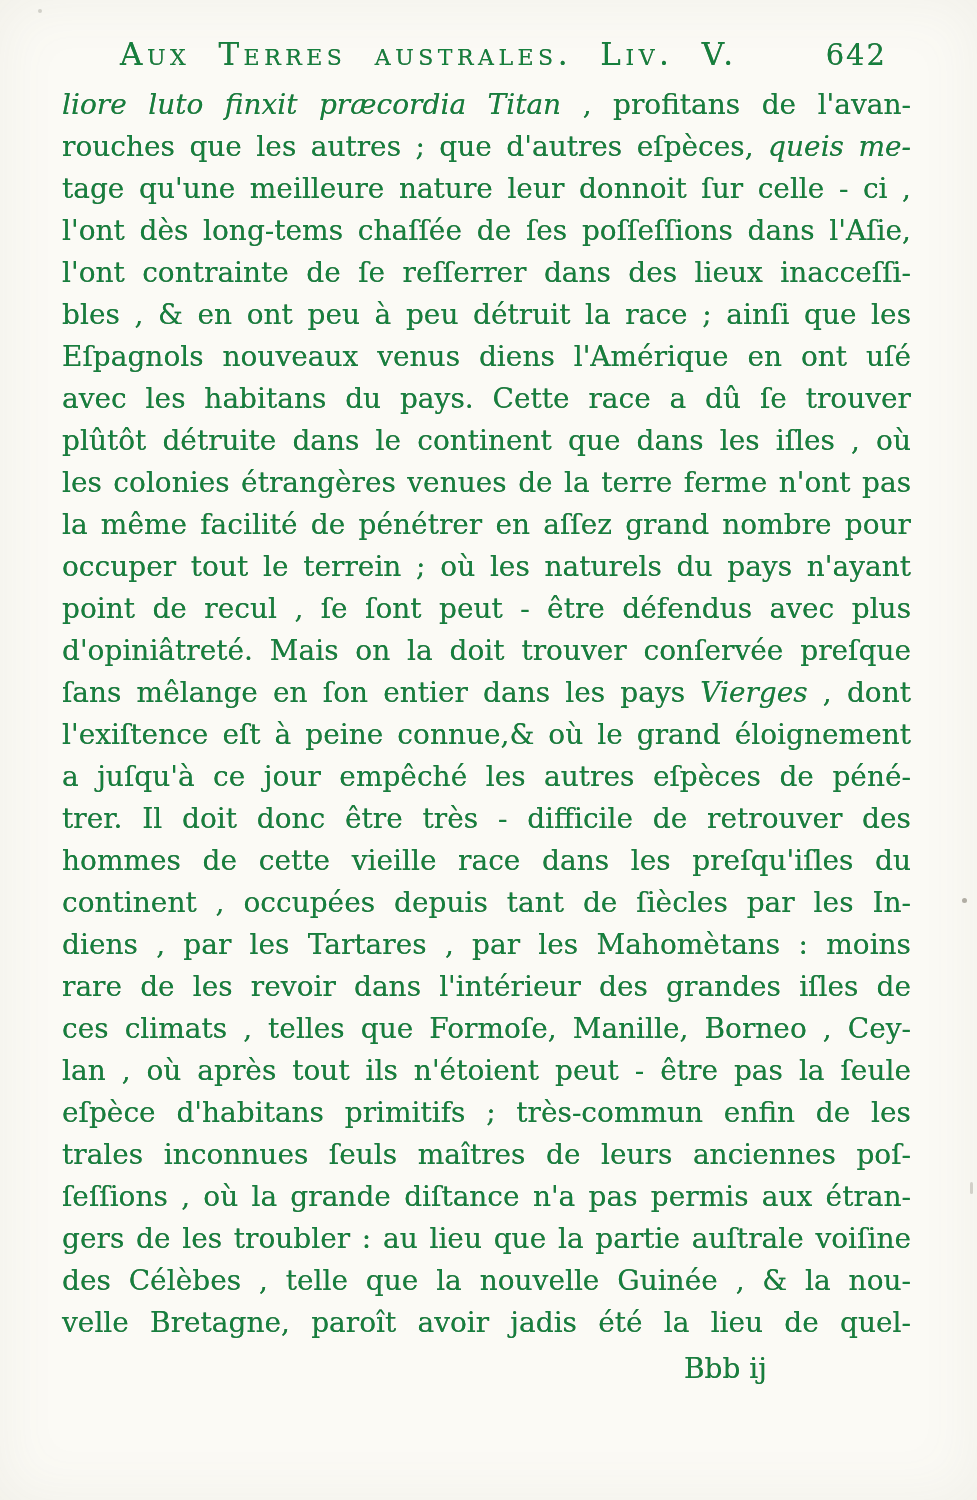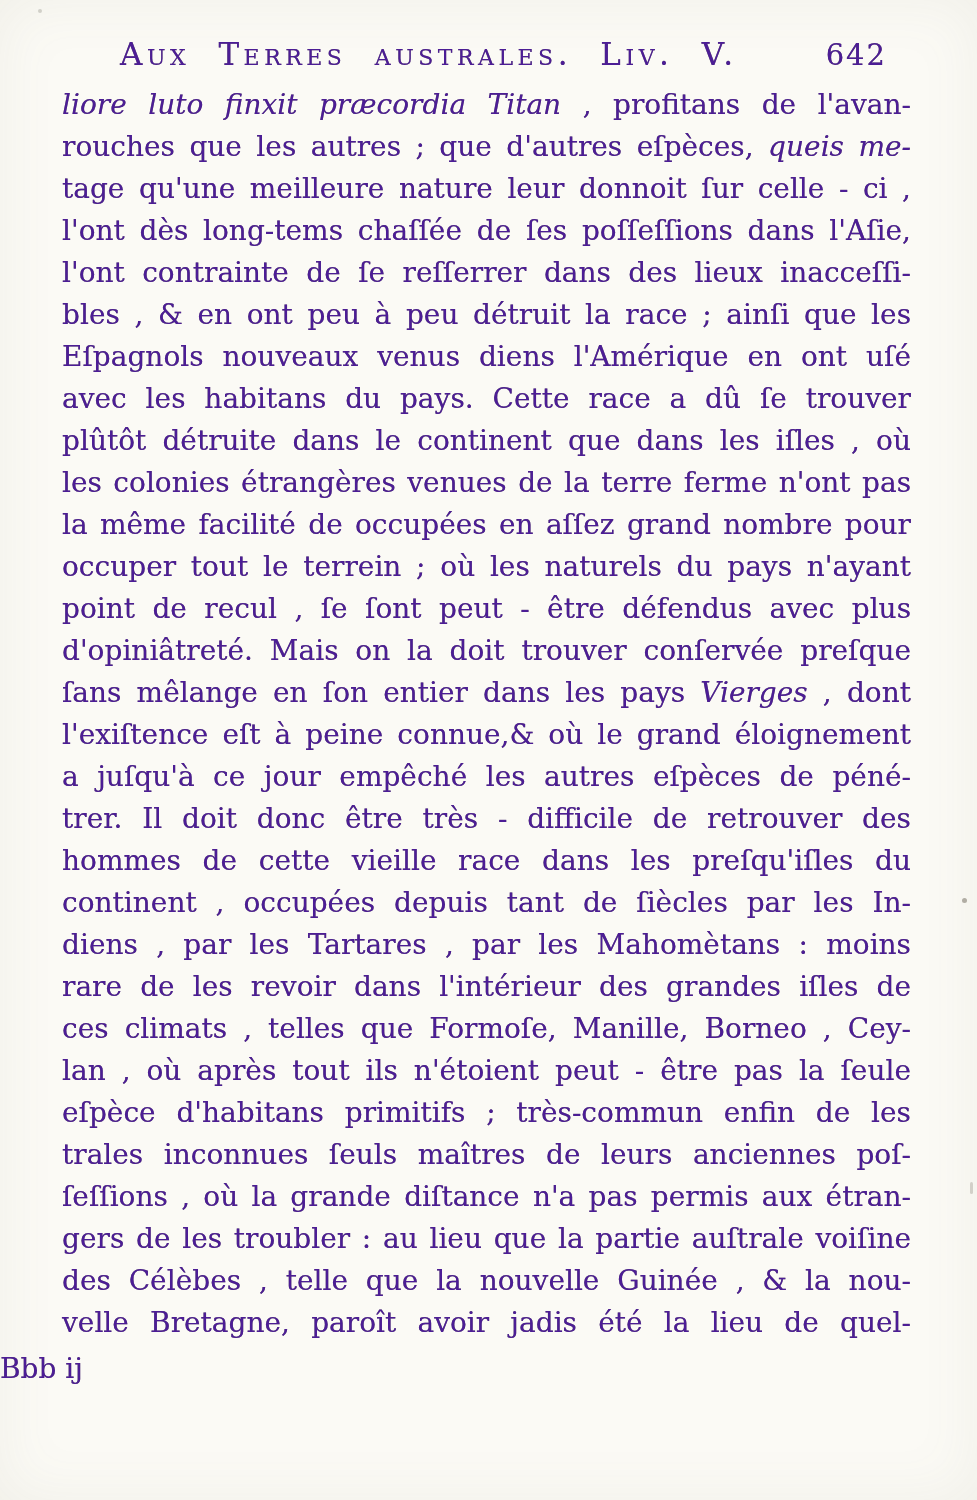--- a/index.html
+++ b/index.html
@@ -2,21 +2,21 @@
 <html><head>
 <meta charset="utf-8">
 <style>
   * { margin: 0; padding: 0; box-sizing: border-box; }
   html, body { background: #f5f3ee; }
   .page {
     position: relative;
     width: 977px;
     height: 1500px;
     background: #fbfaf5;
-    color: #4c1d95;
+    color: #15803d;
     font-family: "DejaVu Serif", "Liberation Serif", serif;
     overflow: hidden;
     box-shadow: inset 0 0 60px rgba(120,110,90,0.08);
   }
   .header {
     display: flex;
     justify-content: space-between;
     align-items: baseline;
     padding: 36px 90px 0 120px;
   }
@@ -42,20 +42,21 @@
     text-align: justify;
     text-align-last: justify;
     text-shadow: 0 0 0.6px rgba(22,17,8,0.55);
   }
   .italic { font-style: italic; }
   .signature {
     font-size: 28px;
     line-height: 42px;
     margin-top: 4px;
     padding-right: 210px;
+    text-align: right;
     text-shadow: 0 0 0.6px rgba(22,17,8,0.55);
   }
   .speck {
     position: absolute;
     background: rgba(90,85,70,0.45);
     border-radius: 50%;
   }
   .speck-a { width: 5px; height: 5px; right: 10px; top: 898px; }
   .speck-b { width: 3px; height: 12px; right: 4px; top: 1182px; border-radius: 2px; opacity: .5; }
   .speck-c { width: 4px; height: 4px; left: 38px; top: 9px; opacity: .5; }
@@ -73,21 +74,21 @@
       <div class="line"><span class="italic">liore luto finxit præcordia Titan</span><span> , profitans de l'avan-</span></div>
       <div class="line"><span>rouches que les autres ; que d'autres eſpèces, </span><span class="italic">queis me-</span></div>
       <div class="line"><span>tage qu'une meilleure nature leur donnoit ſur celle - ci ,</span></div>
       <div class="line"><span>l'ont dès long-tems chaſſée de ſes poſſeſſions dans l'Aſie,</span></div>
       <div class="line"><span>l'ont contrainte de ſe reſſerrer dans des lieux inacceſſi-</span></div>
       <div class="line"><span>bles , &amp; en ont peu à peu détruit la race ; ainſi que les</span></div>
       <div class="line"><span>Eſpagnols nouveaux venus diens l'Amérique en ont uſé</span></div>
       <div class="line"><span>avec les habitans du pays. Cette race a dû ſe trouver</span></div>
       <div class="line"><span>plûtôt détruite dans le continent que dans les iſles , où</span></div>
       <div class="line"><span>les colonies étrangères venues de la terre ferme n'ont pas</span></div>
-      <div class="line"><span>la même facilité de occupées en aſſez grand nombre pour</span></div>
+      <div class="line"><span>la même facilité de pénétrer en aſſez grand nombre pour</span></div>
       <div class="line"><span>occuper tout le terrein ; où les naturels du pays n'ayant</span></div>
       <div class="line"><span>point de recul , ſe ſont peut - être défendus avec plus</span></div>
       <div class="line"><span>d'opiniâtreté. Mais on la doit trouver conſervée preſque</span></div>
       <div class="line"><span>ſans mêlange en ſon entier dans les pays </span><span class="italic">Vierges</span><span> , dont</span></div>
       <div class="line"><span>l'exiſtence eſt à peine connue,&amp; où le grand éloignement</span></div>
       <div class="line"><span>a juſqu'à ce jour empêché les autres eſpèces de péné-</span></div>
       <div class="line"><span>trer. Il doit donc être très - difficile de retrouver des</span></div>
       <div class="line"><span>hommes de cette vieille race dans les preſqu'iſles du</span></div>
       <div class="line"><span>continent , occupées depuis tant de ſiècles par les In-</span></div>
       <div class="line"><span>diens , par les Tartares , par les Mahomètans : moins</span></div>

